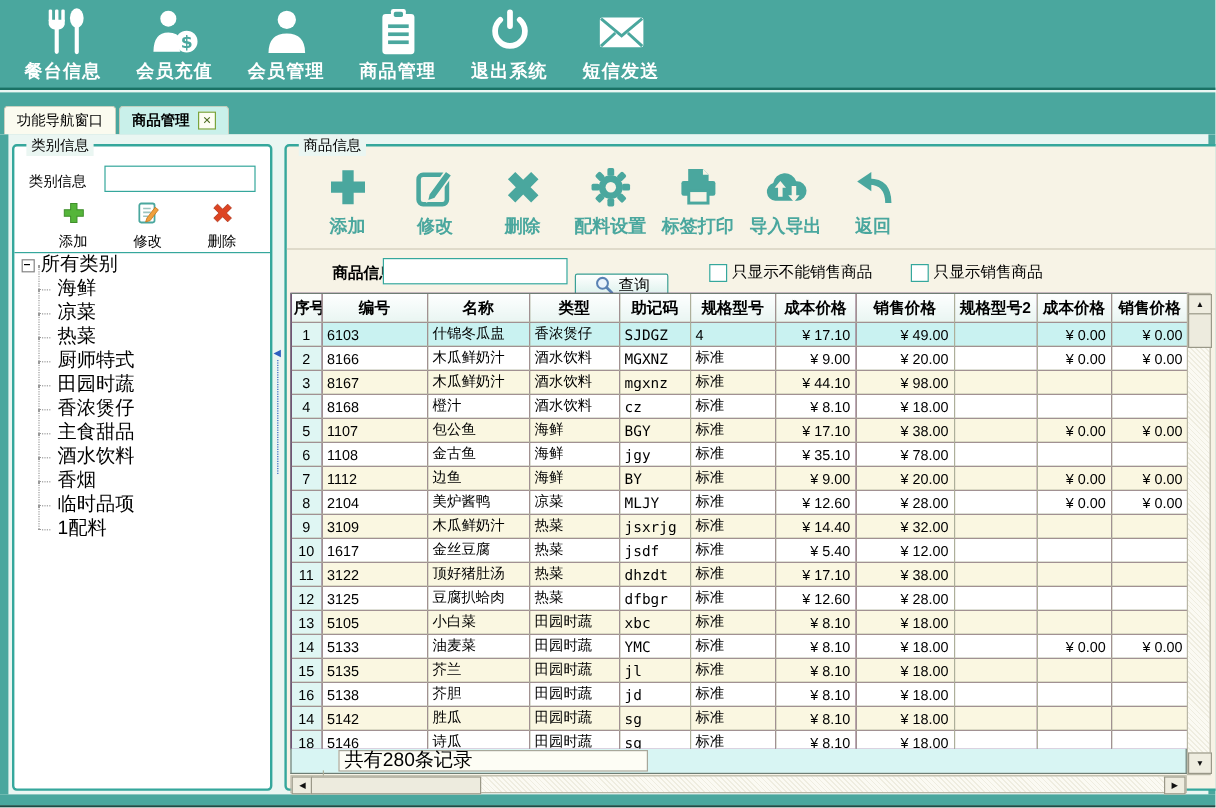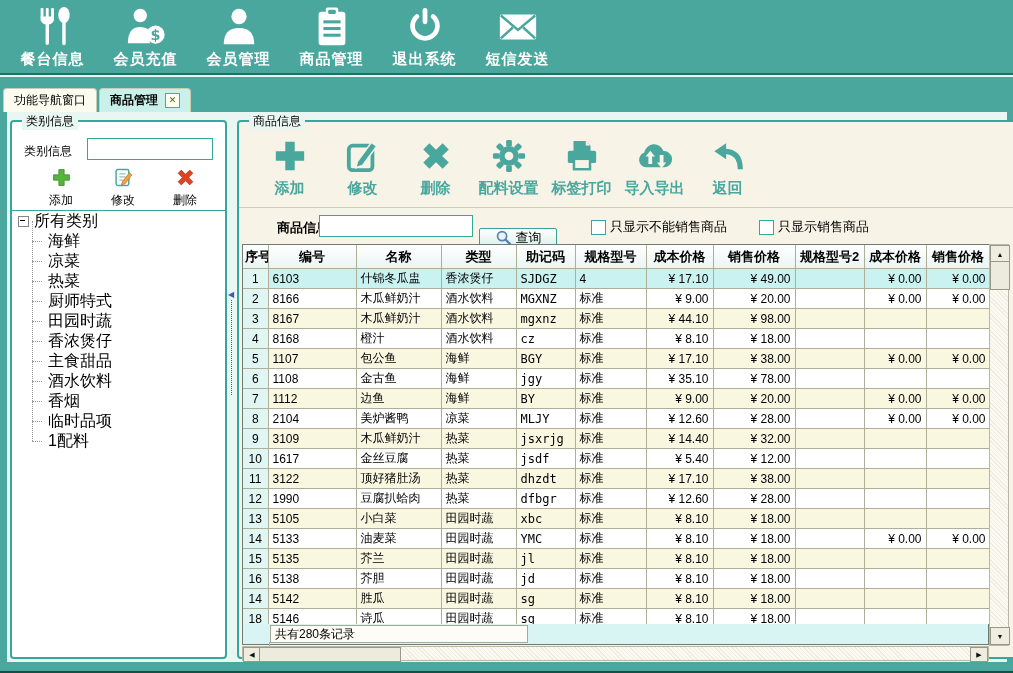--- a/index.html
+++ b/index.html
@@ -75,21 +75,21 @@
   tr.odd td{background:#FAF7E1;}
   tr.even td{background:#FFFFFF;}
   tr.sel td{background:#C9F2F1;}
   td.gut{background:#DFF6F3 !important;text-align:center;}
   td.l{text-align:left;} td.r{text-align:right;}
   td.mn{font-family:"DejaVu Sans Mono",monospace;font-size:11px;}
 
   
   .statusrow{position:absolute;left:3px;top:502px;width:747px;height:21px;background:#D8F5F3;border:1px solid #6E7D74;border-top:none;box-sizing:border-box;display:flex;align-items:center;}
   .st-gut{width:26px;height:100%;border-right:1px solid #ADAF9A;display:flex;align-items:center;justify-content:center;font-size:12px;margin-top:36px;}
-  .st-box{margin-left:0;width:252px;height:16px;background:#FDFDF5;border:1px solid #A7A79A;font-size:12px;line-height:16px;padding-left:4px;}
+  .st-box{margin-left:12px;width:252px;height:16px;background:#FDFDF5;border:1px solid #A7A79A;font-size:16px;line-height:16px;padding-left:4px;}
 
   
   .hatch{background-image:repeating-linear-gradient(45deg,#EFEDE0 0 1px,#FBFAF3 1px 3px);}
   .vscroll{position:absolute;left:750px;top:122px;width:20px;height:402px;border:1px solid #B9B7A6;box-sizing:border-box;}
   .hscroll{position:absolute;left:3px;top:524px;width:747px;height:15px;border:1px solid #B9B7A6;box-sizing:border-box;}
   .sb-btn{position:absolute;background:#EFEDE0;border:1px solid #9A9888;display:flex;align-items:center;justify-content:center;font-size:7px;color:#111;cursor:pointer;}
   .sb-thumb{position:absolute;background:#EDEBDE;border:1px solid #9A9888;cursor:pointer;}
   .v-up{left:0;top:0;width:18px;height:16px;}
   .v-down{left:0;bottom:0;width:18px;height:16px;}
   .v-thumb{left:0;top:16px;width:18px;height:27px;}
@@ -517,21 +517,21 @@
               <td class="l mn">dhzdt</td>
               <td class="l">标准</td>
               <td class="r">¥ 17.10</td>
               <td class="r">¥ 38.00</td>
               <td class="l"></td>
               <td class="r"></td>
               <td class="r"></td>
             </tr>
             <tr class="even">
               <td class="gut">12</td>
-              <td class="l">1990</td>
+              <td class="l">3125</td>
               <td class="l">豆腐扒蛤肉</td>
               <td class="l">热菜</td>
               <td class="l mn">dfbgr</td>
               <td class="l">标准</td>
               <td class="r">¥ 12.60</td>
               <td class="r">¥ 28.00</td>
               <td class="l"></td>
               <td class="r"></td>
               <td class="r"></td>
             </tr>

